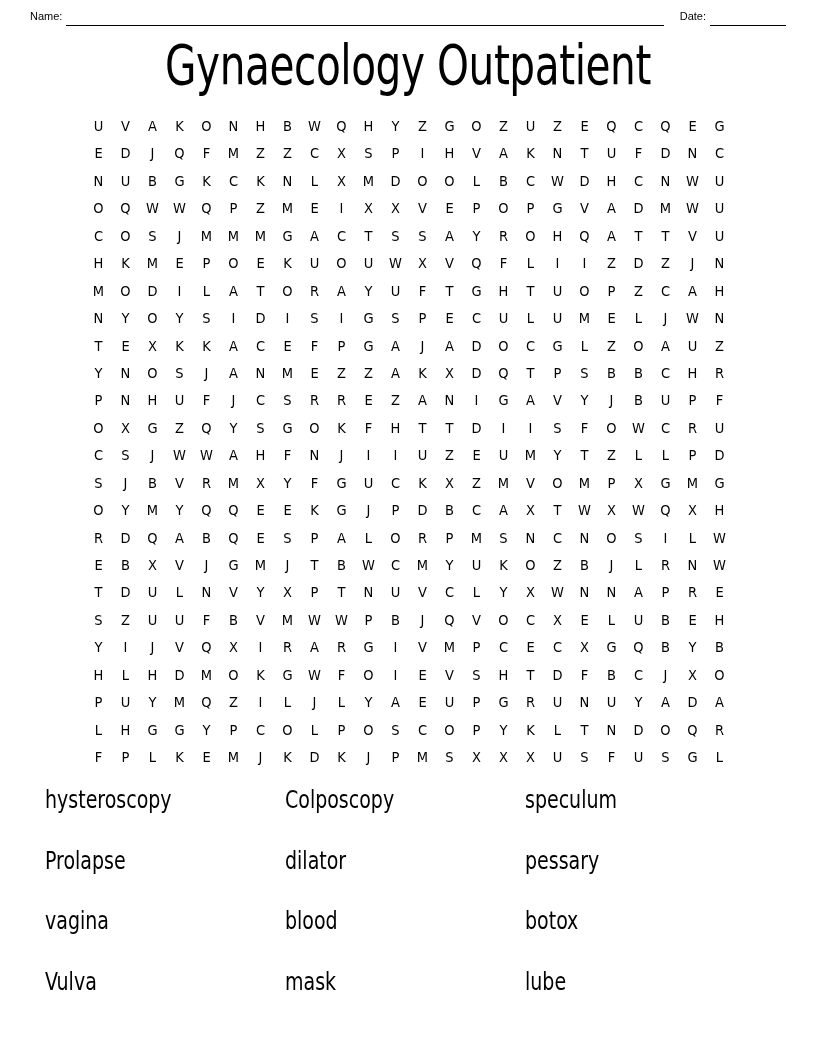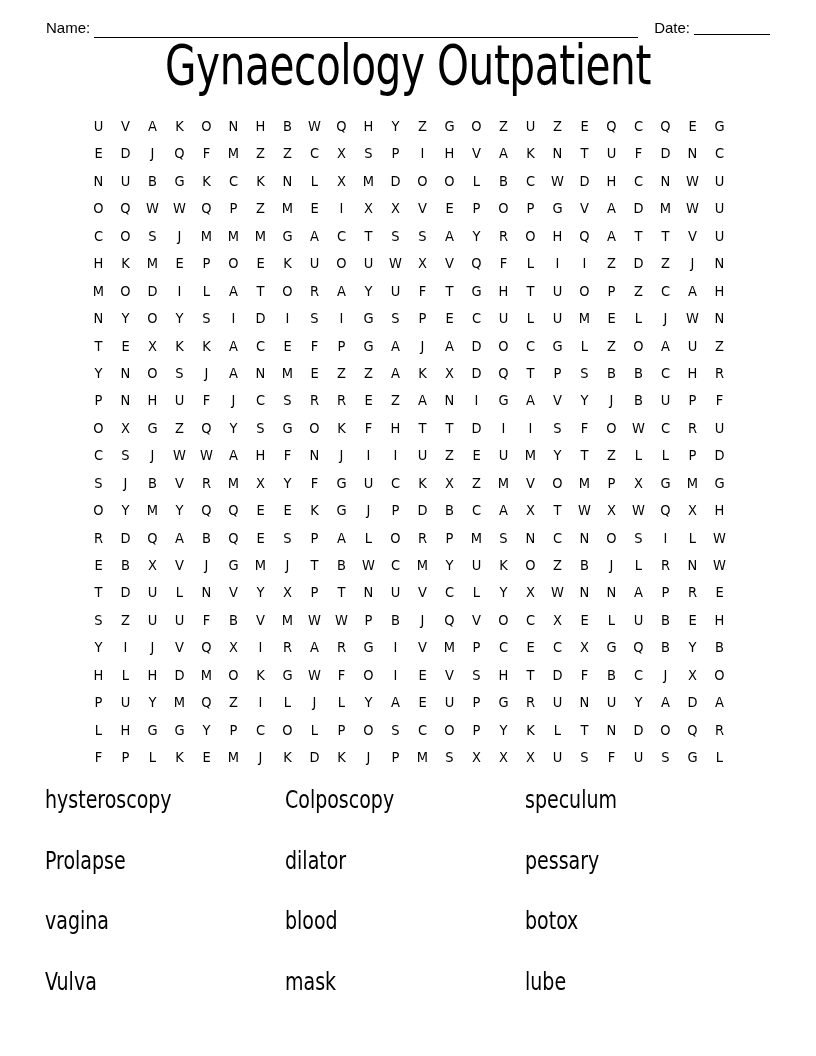--- a/index.html
+++ b/index.html
@@ -15,41 +15,42 @@
     color: #000000;
     overflow: hidden;
   }
 
   
   .header-line {
     position: absolute;
     top: 0px;
     left: 0px;
     width: 816px;
-    height: 38px;
+    height: 26px;
     display: flex;
     align-items: flex-end;
-    padding: 0 46px;
+    padding: 0 30px;
     box-sizing: border-box;
-    font-size: 15px;
+    font-size: 11px;
     font-family: "Liberation Sans", sans-serif;
   }
   .field-label {
     white-space: nowrap;
     line-height: 20px;
   }
   .rule {
     border-bottom: 1px solid #000;
     height: 16px;
     margin-left: 4px;
   }
   .rule-name { flex: 1 1 auto; }
   .rule-date { width: 76px; flex: 0 0 76px; }
   .date-group {
     display: flex;
+    align-items: flex-end;
     margin-left: 16px;
   }
 
   
   .puzzle-title {
     position: absolute;
     top: 34px;
     left: 0;
     width: 816px;
     text-align: center;

